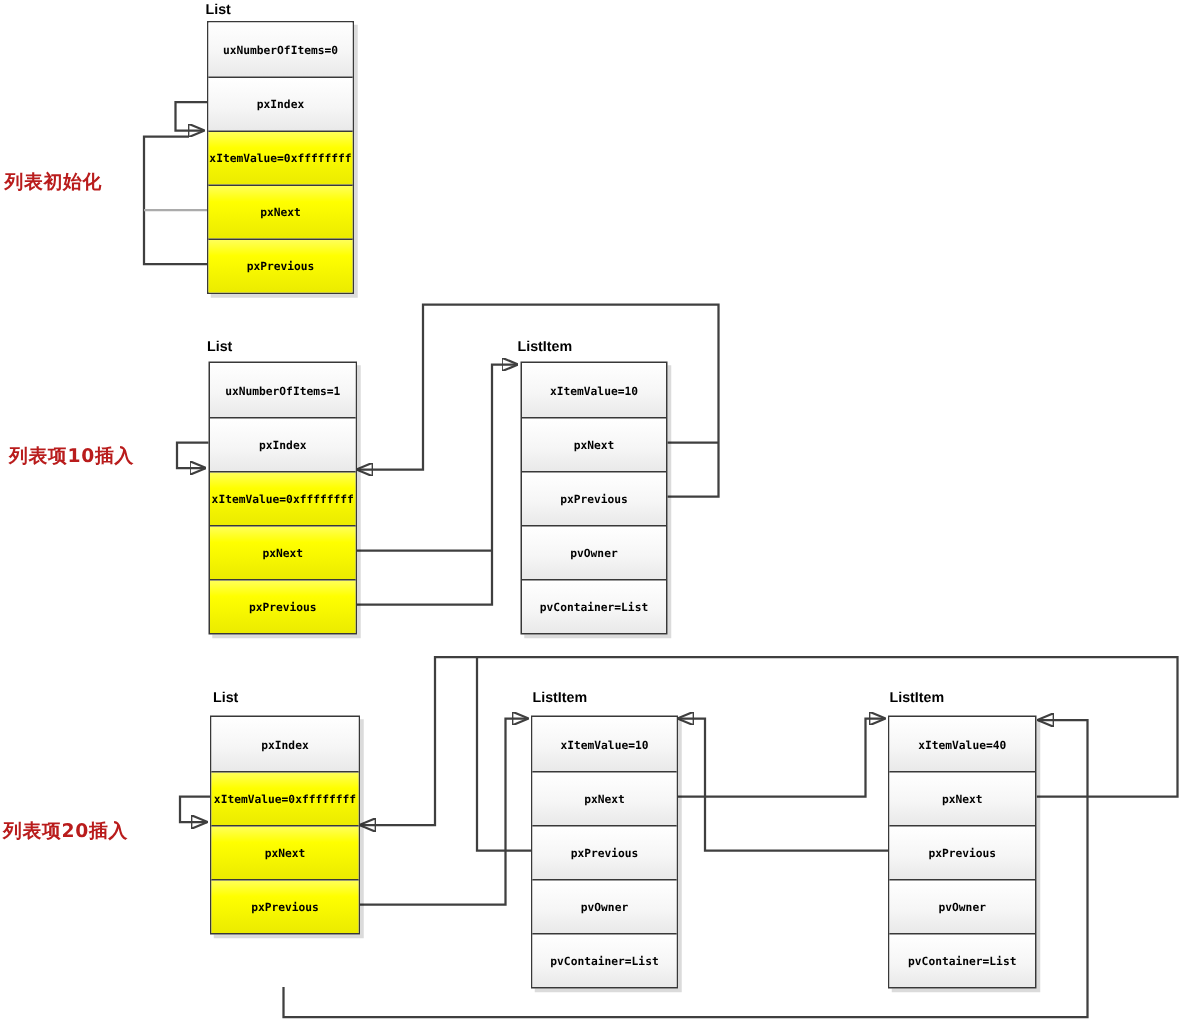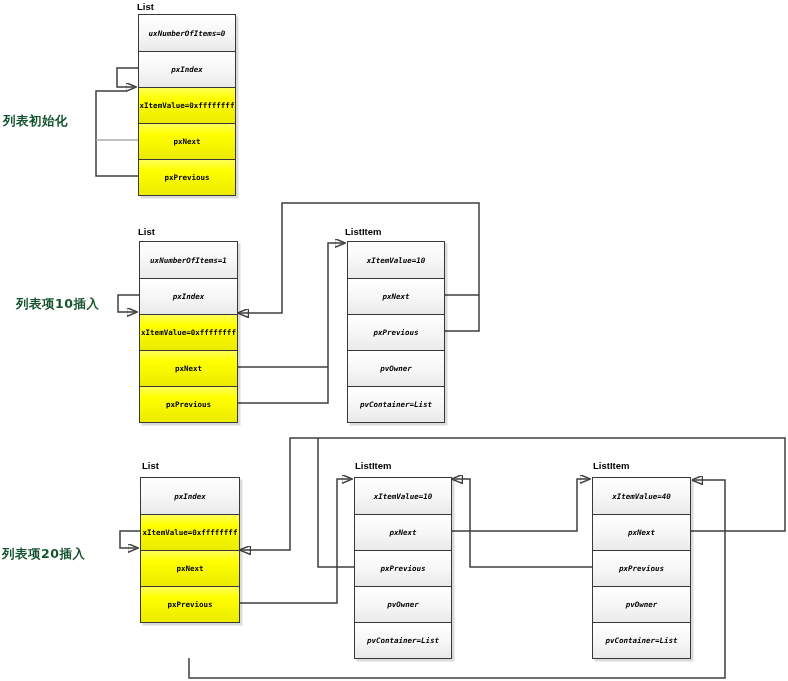--- a/index.html
+++ b/index.html
@@ -1,36 +1,36 @@
 <!DOCTYPE html>
 <html><head>
 <meta charset="utf-8">
 <style>
   html,body{margin:0;padding:0;background:#ffffff;}
   #stage{
     position:relative;width:788px;height:681px;background:#ffffff;overflow:hidden;
     font-family:"Liberation Sans",sans-serif;
   }
   .section-label{
-    position:absolute;font:bold 12.5px "DejaVu Sans",sans-serif;color:#14532d;
+    position:absolute;font:bold 12.5px "DejaVu Sans",sans-serif;color:#b91c1c;
     white-space:nowrap;letter-spacing:0.5px;
   }
   .box-title{
     position:absolute;font:bold 9.5px "Liberation Sans",sans-serif;color:#000;white-space:nowrap;
   }
   .box{
     position:absolute;border:1.5px solid #383838;background:#fff;
     box-shadow:2.5px 2.5px 0 rgba(0,0,0,0.14);
   }
   .cell{
     height:36px;box-sizing:border-box;display:flex;align-items:center;justify-content:center;
     font:bold 7.5px "DejaVu Sans Mono",monospace;color:#000;white-space:nowrap;overflow:hidden;
   }
   .cell + .cell{border-top:1.4px solid #383838;}
-  .cell.w{background:linear-gradient(180deg,#ffffff 0%,#f6f6f6 55%,#e9e9e9 100%);font-style:italic;}
+  .cell.w{background:linear-gradient(180deg,#ffffff 0%,#f6f6f6 55%,#e9e9e9 100%);}
   .cell.y{background:linear-gradient(180deg,#ffff59 0%,#ffff00 30%,#ebeb00 100%);text-align:right;}
   svg.connectors{position:absolute;left:0;top:0;}
   svg.connectors path{fill:none;stroke:#3f3f3f;stroke-width:1.5;}
   svg.connectors path.lt{stroke:#ababab;}
 </style>
 </head>
 <body>
 
 <div id="stage">
 
@@ -64,21 +64,21 @@
 
   <div class="box-title" style="left:137px;top:1px">List</div>
   <div class="box" style="left:138px;top:14px;width:96px">
     <div class="cell w">uxNumberOfItems=0</div>
     <div class="cell w">pxIndex</div>
     <div class="cell y">xItemValue=0xffffffff</div>
     <div class="cell y">pxNext</div>
     <div class="cell y">pxPrevious</div>
   </div>
 
-  <div class="section-label" style="left:16px;top:296px">列表项10插入</div>
+  <div class="section-label" style="left:6px;top:296px">列表项10插入</div>
 
   <div class="box-title" style="left:138px;top:226px">List</div>
   <div class="box" style="left:139px;top:241px;width:97px">
     <div class="cell w">uxNumberOfItems=1</div>
     <div class="cell w">pxIndex</div>
     <div class="cell y">xItemValue=0xffffffff</div>
     <div class="cell y">pxNext</div>
     <div class="cell y">pxPrevious</div>
   </div>
 

